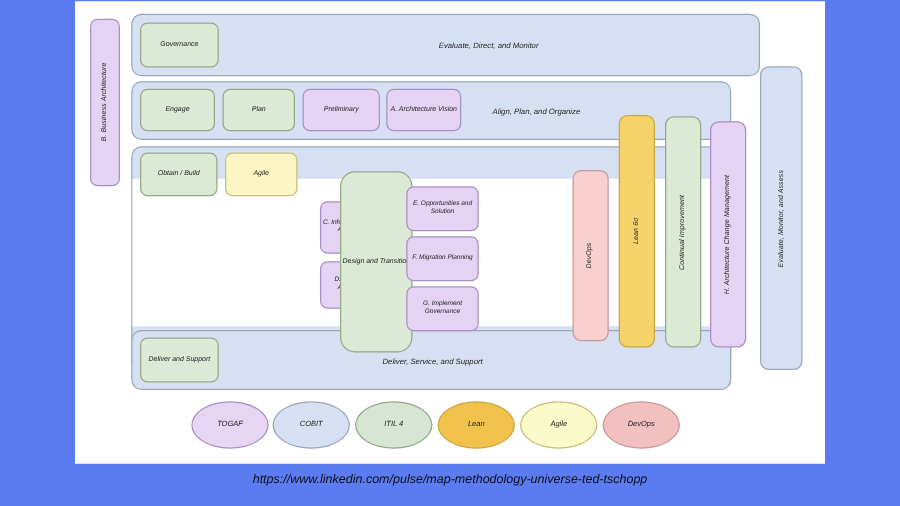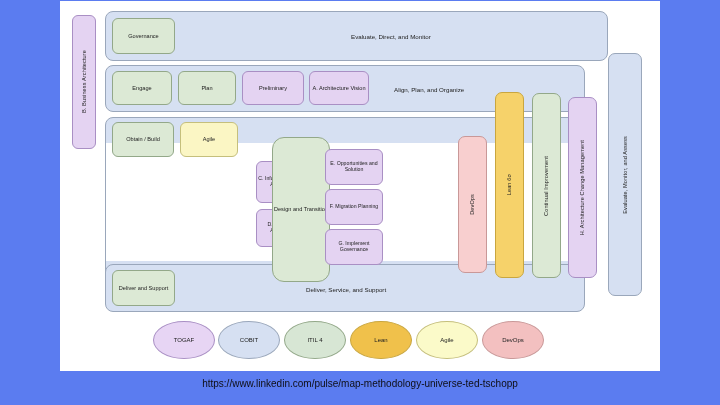--- a/index.html
+++ b/index.html
@@ -1,21 +1,21 @@
 <!DOCTYPE html>
 <html><head>
 <meta charset="utf-8">
 <style>
   html,body{margin:0;padding:0;}
   body{
     width:720px;height:405px;overflow:hidden;
     background:#5b7cf0;
     font-family:"Liberation Sans", sans-serif;
   }
-  #slide{position:relative;width:720px;height:378px;}
+  #slide{position:relative;width:720px;height:378px;font-style:italic;}
 
   
   #canvas{
     position:absolute;left:60px;top:1px;width:600px;height:370px;
     background:#ffffff;
   }
 
   
   .box{
     position:absolute;

